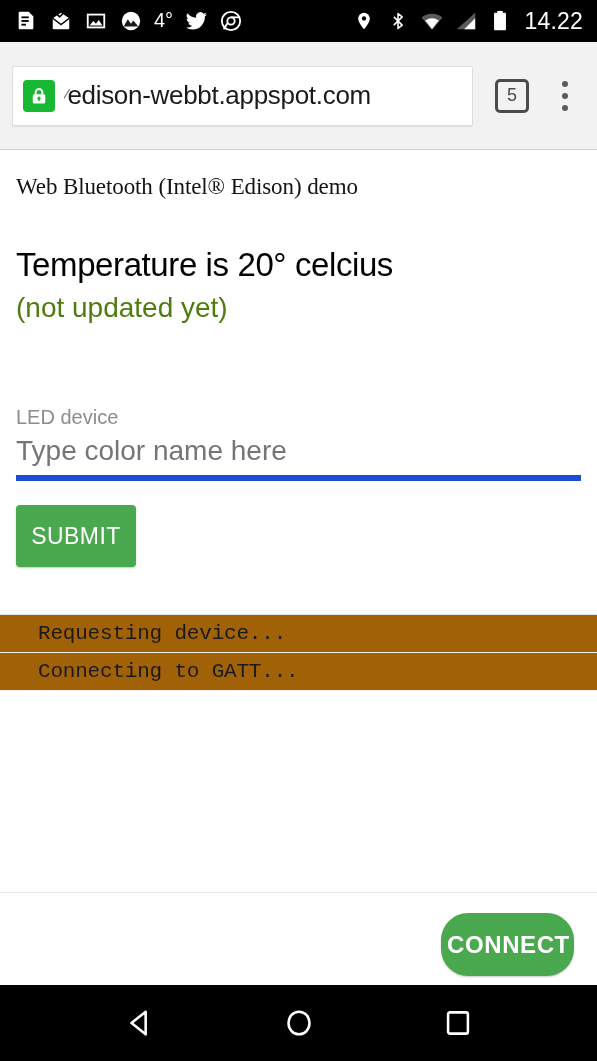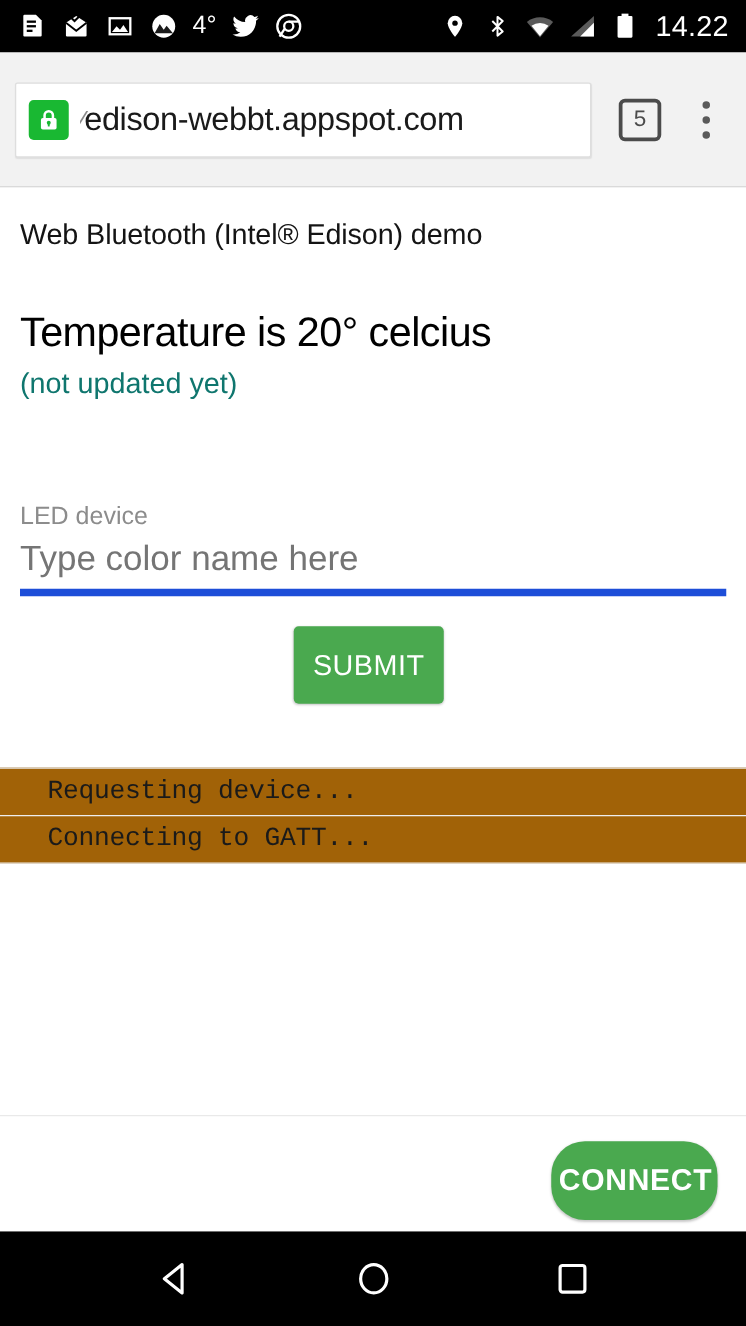--- a/index.html
+++ b/index.html
@@ -154,32 +154,33 @@
     flex: 1 1 auto;
     position: relative;
     background: #ffffff;
     overflow: hidden;
   }
   .pg-title {
     padding: 24px 1px 0 16px;
     font-size: 23px;
     color: #141414;
     letter-spacing: -0.1px;
+    font-family: Liberation Serif, serif;
   }
   .temp-heading {
     padding: 46px 16px 0 16px;
     font-size: 33px;
     font-weight: normal;
     color: #000000;
     letter-spacing: -0.4px;
   }
   .temp-sub {
     padding: 8px 16px 0 16px;
-    font-size: 23px;
-    color: #0f766e;
+    font-size: 28px;
+    color: #4d7c0f;
   }
   .field-wrap {
     padding: 82px 16px 0 16px;
   }
   .field-label {
     font-size: 20px;
     color: #8c8c8c;
     margin-bottom: 6px;
   }
   .field-input {
@@ -193,21 +194,21 @@
     padding: 0 0 8px 0;
     background: transparent;
     box-sizing: border-box;
   }
   .field-input::placeholder {
     color: #757575;
     opacity: 1;
   }
   .submit-row {
     display: flex;
-    justify-content: center;
+    justify-content: flex-start;
     padding: 24px 23px 0 16px;
   }
   .btn-green {
     background: #4aa94f;
     color: #ffffff;
     border: none;
     border-radius: 4px;
     font-family: "Liberation Sans", sans-serif;
     cursor: pointer;
     box-shadow: 0 1px 2px rgba(0,0,0,0.22);

